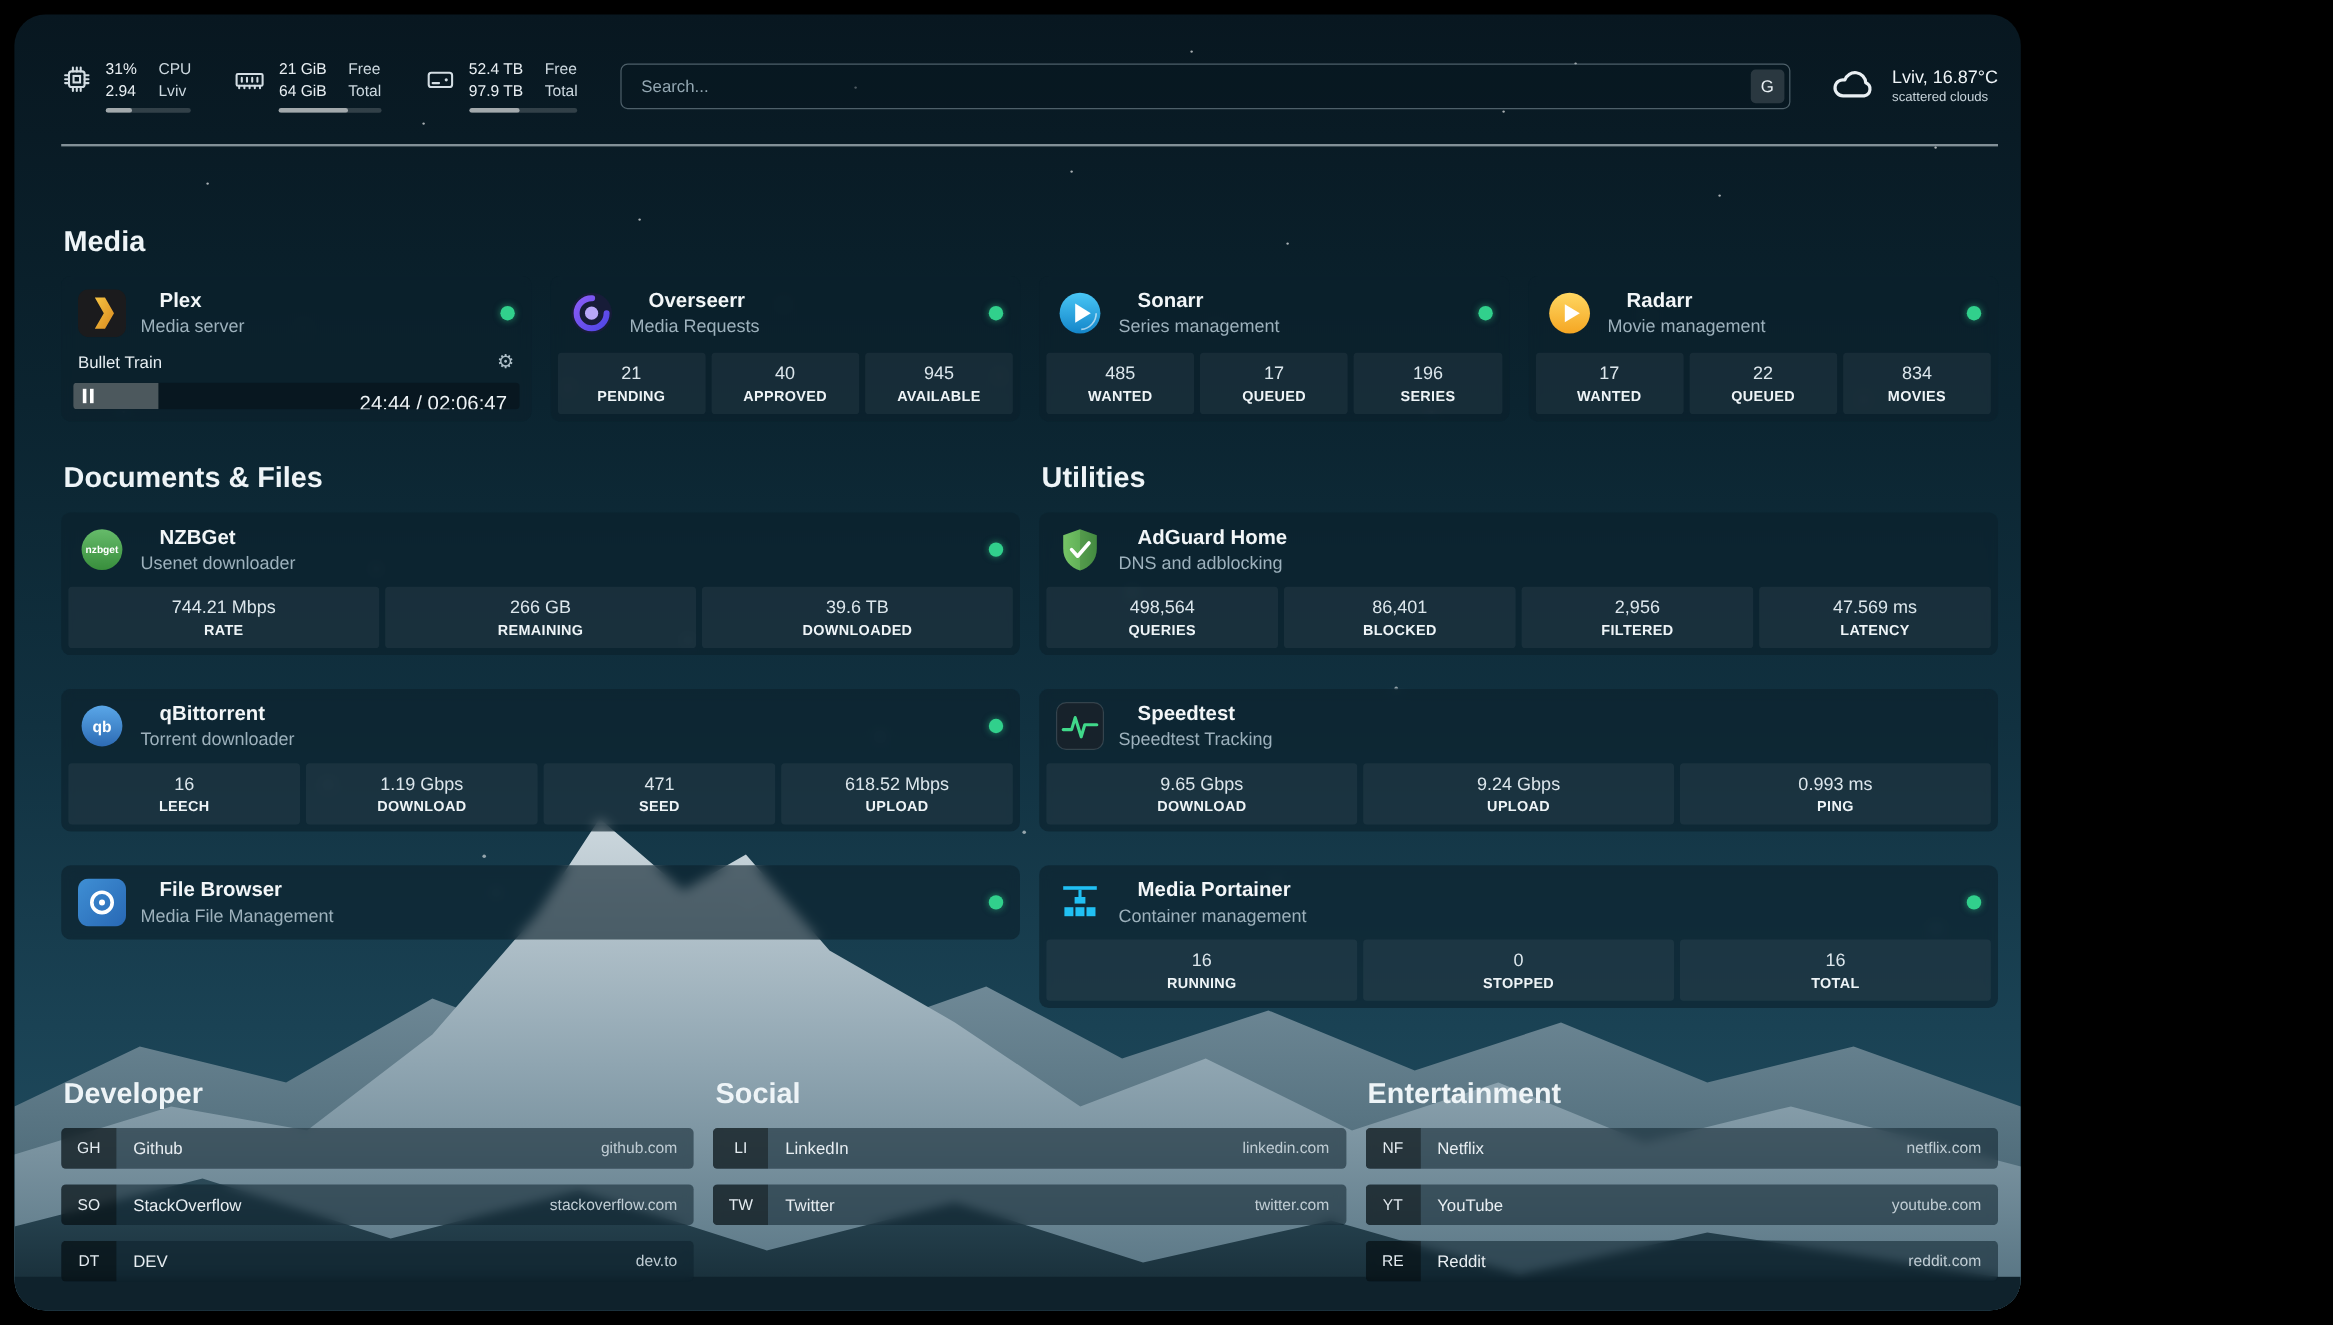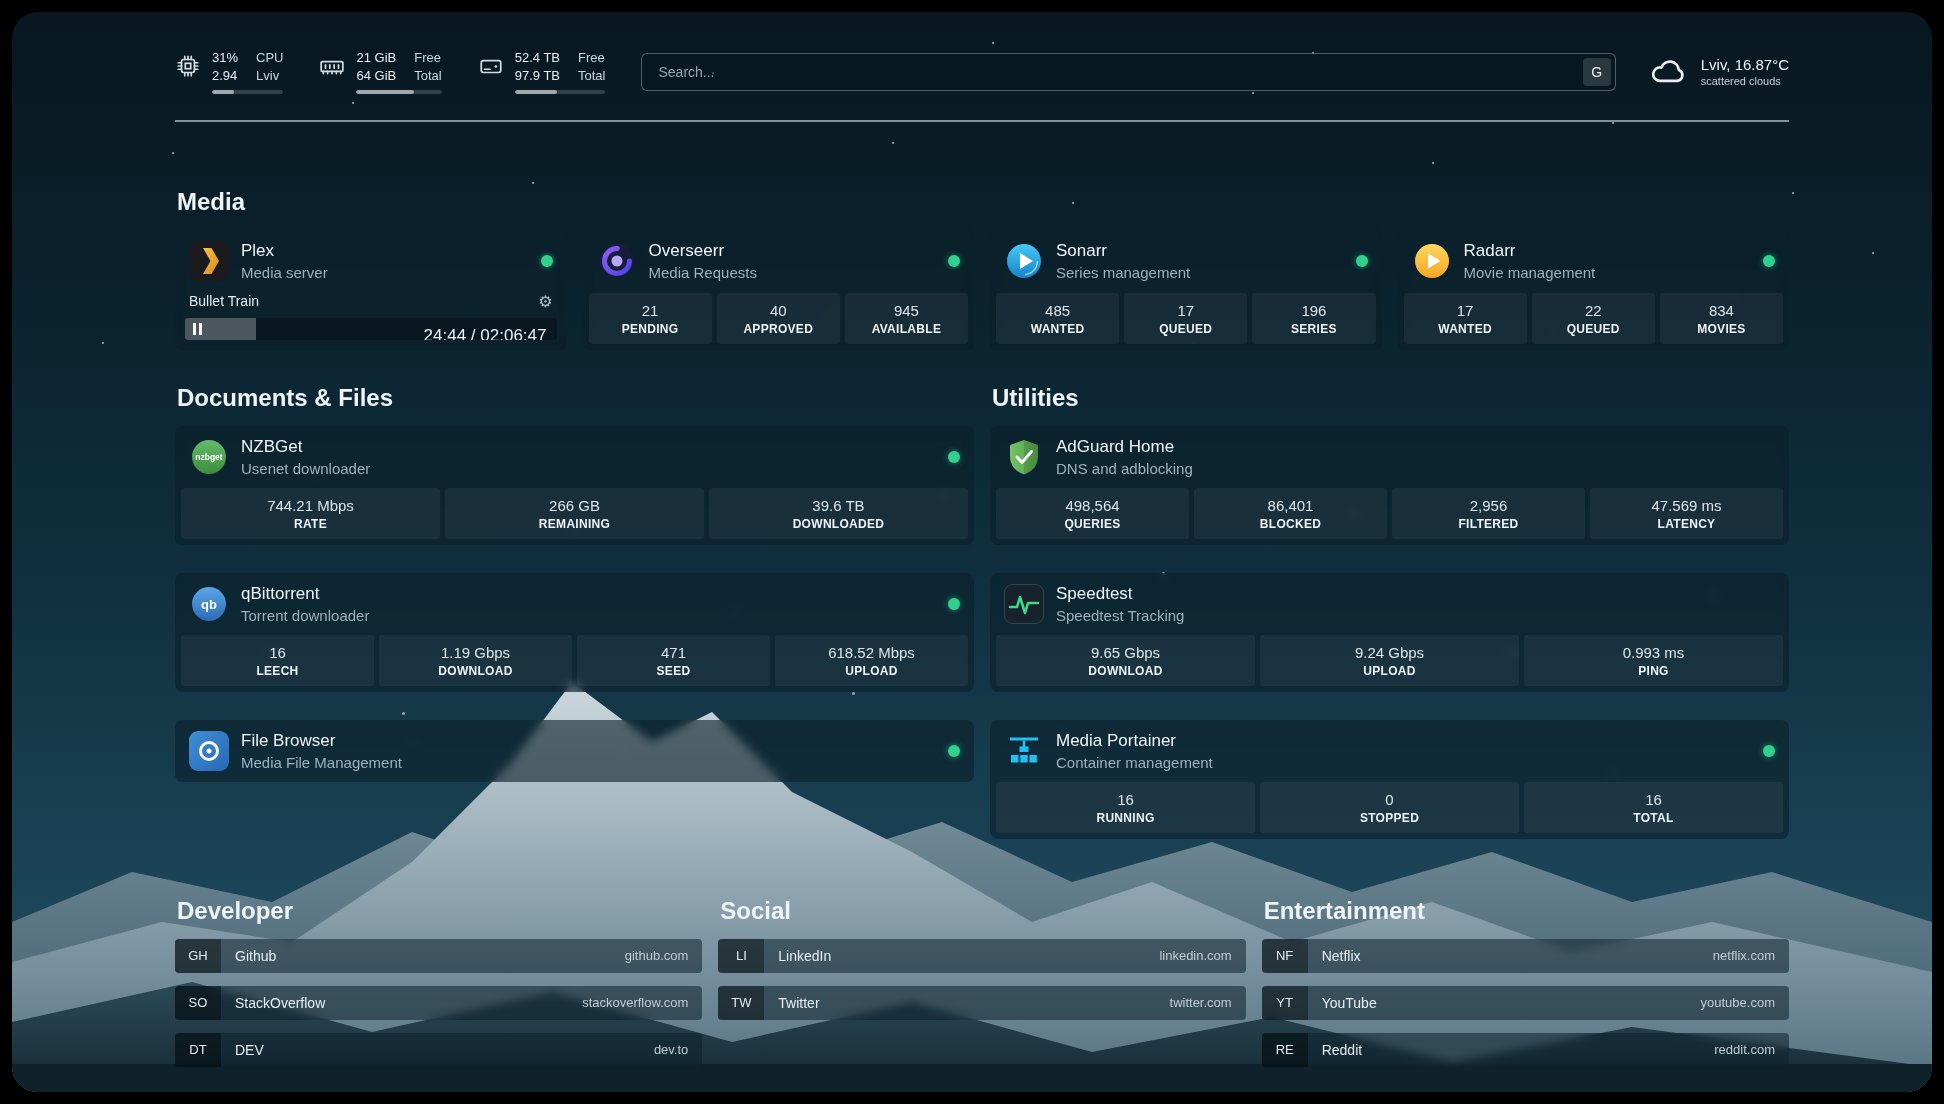--- a/index.html
+++ b/index.html
@@ -1,17 +1,17 @@
 <!DOCTYPE html>
 <html><head>
 <meta charset="utf-8">
 <style>
   * { margin:0; padding:0; box-sizing:border-box; }
   html,body { width:1944px; height:1104px; background:#000; font-family:"Liberation Sans", sans-serif; }
-  .screen { position:absolute; left:12px; top:12px; width:1920px; height:1080px; border-radius:26px; overflow:hidden;
+  .screen { position:absolute; left:12px; top:12px; width:1672px; height:1080px; border-radius:26px; overflow:hidden;
             background:linear-gradient(180deg,#081720 0%,#0b2430 30%,#113140 55%,#1a4254 78%,#235064 100%);padding-left:20px; }
   .mountains { position:absolute; left:0; bottom:0; width:100%; height:470px; z-index:1; }
   .stars, .snow { position:absolute; width:2px; height:2px; border-radius:50%; background:#fff; z-index:2; pointer-events:none; }
   .stars { left:160px; top:140px; opacity:.65;
     box-shadow:180px -50px 0 0 #fff,360px 30px 0 0 #fff,540px -80px 0 0 #fff,720px -10px 0 0 #fff,900px 50px 0 0 #fff,
     1080px -60px 0 0 #fff,1260px 10px 0 0 #fff,1440px -30px 0 0 #fff,1620px 40px 0 0 #fff,80px 120px 0 0 #fff,
     300px 170px 0 0 #fff,480px 100px 0 0 #fff,660px 160px 0 0 #fff,840px 120px 0 0 #fff,1020px 190px 0 0 #fff,
     1200px 110px 0 0 #fff,1380px 180px 0 0 #fff,1560px 140px 0 0 #fff,1700px 100px 0 0 #fff,-70px 190px 0 0 #fff,
     820px -110px 0 0 #fff,1140px -100px 0 0 #fff; }
   .snow { left:300px; top:460px; opacity:.55; filter:blur(.4px); width:3px; height:3px;
@@ -48,21 +48,21 @@
   .cols { display:grid; grid-template-columns:1fr 1fr; gap:16px; margin-top:34px; align-items:start; }
   .stack { display:flex; flex-direction:column; gap:28px; }
 
   
   .card { background:rgba(12,33,44,.62); border-radius:8px; overflow:hidden; display:flex; flex-direction:column;
           backdrop-filter:blur(5px); cursor:pointer; }
   .chead { display:flex; align-items:center; gap:12px; padding:11px 14px; }
   .cicon { width:40px; height:40px; flex:none; }
   .cicon svg { width:40px; height:40px; display:block; }
   .cmeta { flex:1; min-width:0; }
-  .cname { font-size:17px; color:#f2f6f8; font-weight:400; }
+  .cname { font-size:17px; color:#f2f6f8; font-weight:700;margin-left:16px; }
   .csub { font-size:15px; color:#9db1bc; margin-top:3px; }
   .dot { width:12px; height:12px; border-radius:50%; background:#31d08c; flex:none; box-shadow:0 0 6px rgba(49,208,140,.6); }
   .stats { display:flex; gap:5px; padding:0 6px 6px; margin-top:auto; }
   .stat { flex:1; background:rgba(255,255,255,.055); border-radius:3px; padding:9px 4px 8px; text-align:center; }
   .sv { font-size:15px; color:#dce6ec; }
   .sl { font-size:12px; font-weight:700; color:#eef4f7; margin-top:3px; letter-spacing:.3px; }
 
   
   .plexnp { padding:0 10px 10px; margin-top:auto; }
   .npline { display:flex; align-items:center; justify-content:space-between; font-size:14px; color:#e7eef2; padding:0 4px 7px; }

